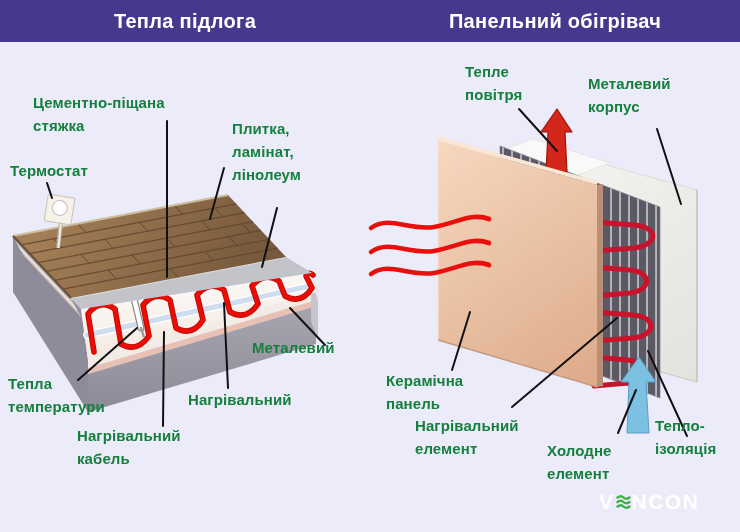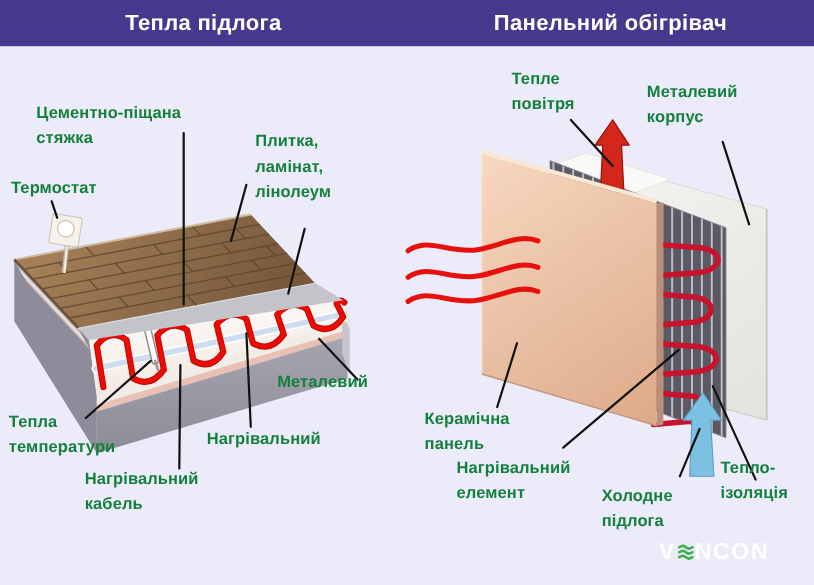--- a/index.html
+++ b/index.html
@@ -205,21 +205,21 @@
 
   <div class="label" style="left:465px;top:60px;">Тепле
 повітря</div>
   <div class="label" style="left:588px;top:72px;">Металевий
 корпус</div>
   <div class="label" style="left:386px;top:369px;">Керамічна
 панель</div>
   <div class="label" style="left:415px;top:414px;">Нагрівальний
 елемент</div>
   <div class="label" style="left:547px;top:439px;">Холодне
-підлога</div>
+елемент</div>
   <div class="label" style="left:655px;top:414px;">Тепло-
 ізоляція</div>
 
   <div class="logo">
     <span>V</span>
       <span class="e">
         <svg width="15" height="16" viewBox="0 0 15 16" fill="none" stroke="#3FB04C" stroke-width="2.4" stroke-linecap="round">
           <path d="M1.5,3.5 q3.5,-2.5 6,0 t6,0"></path>
           <path d="M1.5,8 q3.5,-2.5 6,0 t6,0"></path>
           <path d="M1.5,12.5 q3.5,-2.5 6,0 t6,0"></path>

